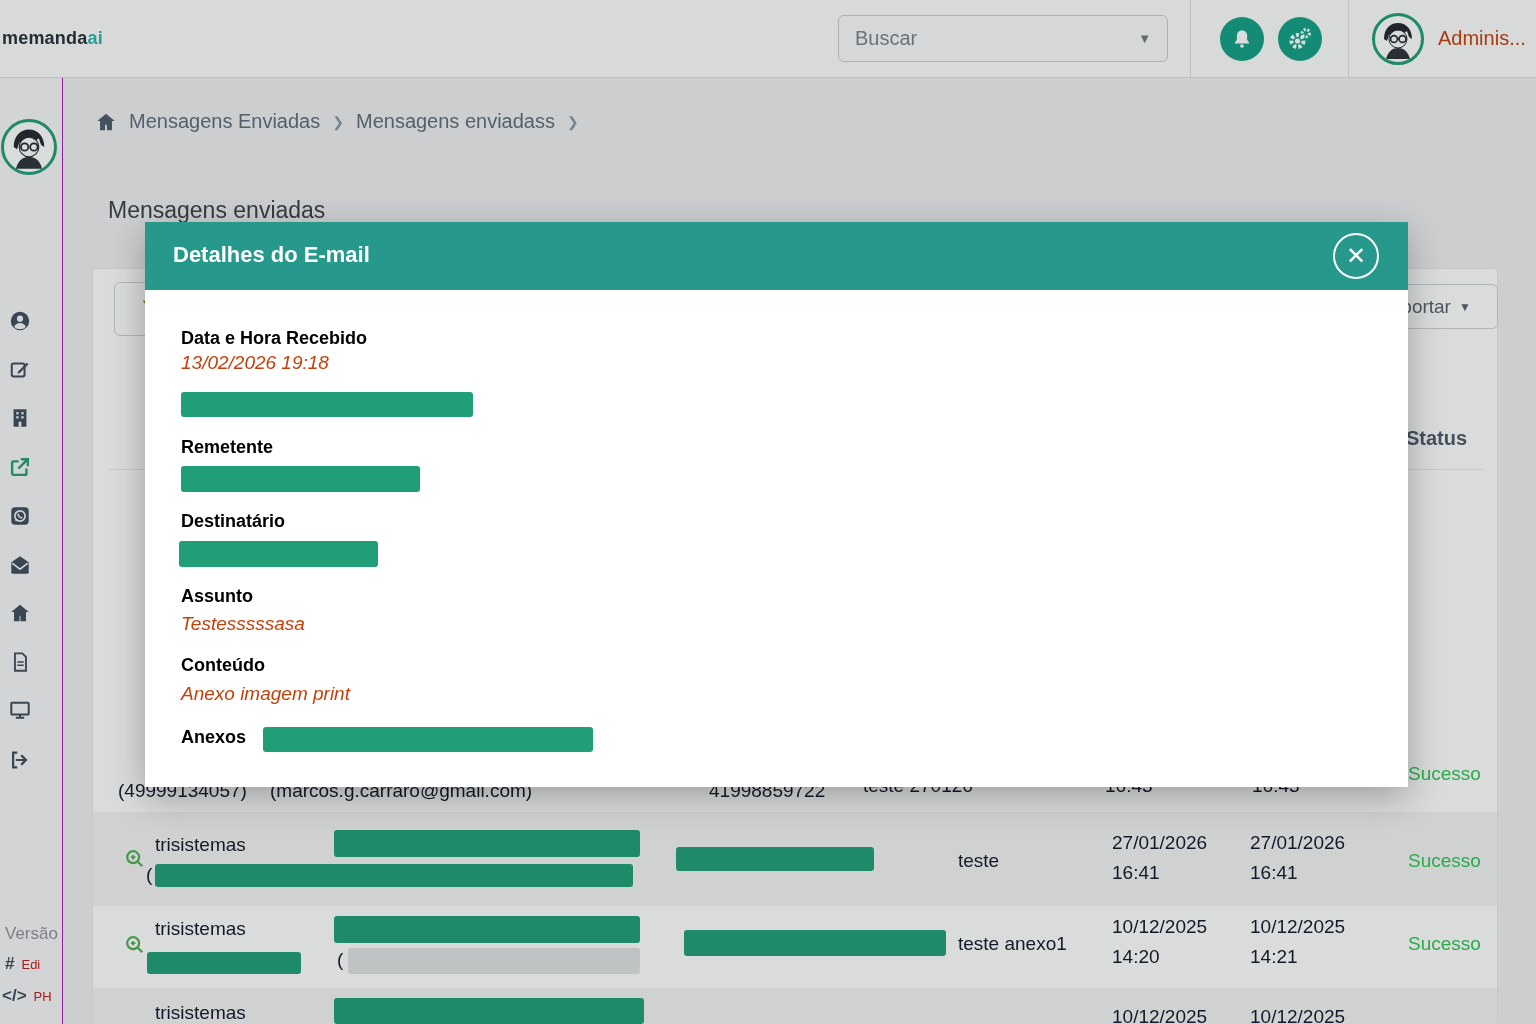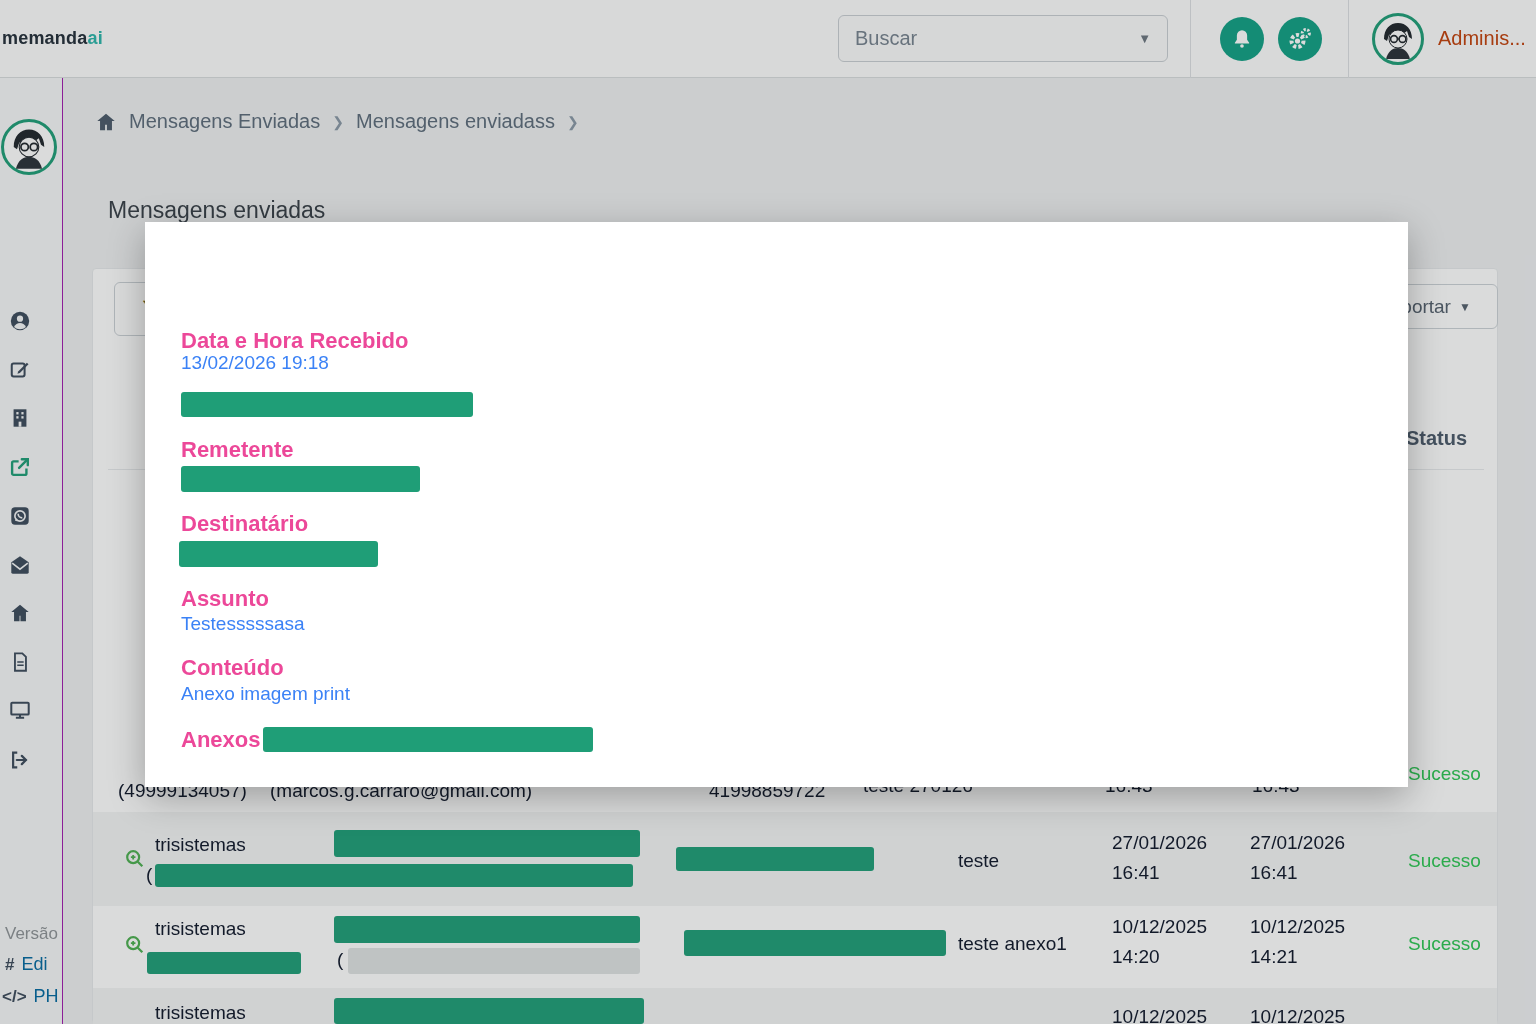--- a/index.html
+++ b/index.html
@@ -27,21 +27,21 @@
   .username{left:1438px;top:27px;font-size:20px;color:#c2410c;}
 
   
   #sidebar{left:0;top:78px;width:63px;height:946px;background:#f6f7f8;border-right:1px solid #a21caf;z-index:5;overflow:hidden;}
   .savatar{left:1px;top:41px;width:56px;height:56px;border-radius:50%;border:3px solid var(--green);
     background:#fff;display:flex;align-items:center;justify-content:center;position:absolute;}
   .sicon{position:absolute;left:9px;width:22px;height:22px;color:var(--navy);}
   .sicon.active{color:var(--green);}
   .sfoot{position:absolute;left:5px;white-space:nowrap;font-size:17px;color:#8e9397;}
   .sfoot .g{color:var(--navy);font-weight:bold;margin-right:7px;}
-  .sfoot .t{color:#0369a1;font-size:18px;margin-top:35px;}
+  .sfoot .t{color:#b91c1c;font-size:13px;margin-top:35px;}
 
   
   .crumbwrap{left:95px;top:110px;display:flex;align-items:center;gap:12px;color:#5d6c7b;font-size:20px;}
   .crumb-sep{color:#8a98a6;font-size:14px;font-weight:bold;}
   .pagetitle{left:108px;top:197px;font-size:23px;color:#383f47;}
 
   
   .card{left:92px;top:268px;width:1406px;height:756px;background:#ffffff;border:1px solid #e6e9eb;border-radius:4px;}
   .toolbtn{border:1px solid #ccd2d7;border-radius:6px;background:#fff;display:flex;align-items:center;justify-content:center;}
   .filterbtn{left:114px;top:282px;width:76px;height:54px;}
@@ -59,22 +59,22 @@
 
   
   #backdrop{left:0;top:0;width:1536px;height:1024px;background:rgba(35,40,44,0.17);z-index:40;}
   #modal{left:145px;top:222px;width:1263px;height:565px;background:#fff;z-index:50;
     box-shadow:0 10px 34px rgba(0,0,0,0.28);}
   #modal-header{left:0;top:0;width:100%;height:68px;background:var(--teal);}
   #modal-title{left:28px;top:20px;font-size:22px;font-weight:bold;color:#fff;}
   #modal-close{left:1188px;top:11px;width:46px;height:46px;border-radius:50%;border:2px solid #fff;
     background:transparent;display:flex;align-items:center;justify-content:center;color:#fff;
     font-size:24px;font-weight:bold;cursor:pointer;line-height:1;}
-  .flabel{position:absolute;font-size:22px;font-weight:bold;color:#ec4899;}
-  .fvalue{position:absolute;font-size:19px;color:#3b82f6;}
+  .flabel{position:absolute;font-size:18px;font-weight:bold;color:#000000;}
+  .fvalue{position:absolute;font-size:19px;color:#c2410c;font-style:italic;}
 </style>
 </head>
 <body>
 
 <div id="stage">
 
   <div id="topbar" class="abs">
     <div class="logo abs"><span>memanda</span><span class="accent">ai</span></div>
 
     <div class="searchbox abs">
@@ -258,20 +258,26 @@
   <div class="row abs stripe" style="top:988px;height:36px;">
     <span class="cell" style="left:62px;top:14px;">trisistemas</span>
     <div class="bar" style="left:241px;top:10px;width:310px;height:26px;"></div>
     <span class="cell" style="left:1019px;top:18px;">10/12/2025</span>
     <span class="cell" style="left:1157px;top:18px;">10/12/2025</span>
   </div>
 
   <div id="backdrop" class="abs"></div>
 
   <div id="modal" class="abs">
+    <div id="modal-header" class="abs">
+      <div id="modal-title" class="abs">Detalhes do E-mail</div>
+      <div id="modal-close" class="abs">
+          <span>✕</span>
+        </div>
+    </div>
 
     <div class="flabel" style="left:36px;top:106px;">Data e Hora Recebido</div>
     <div class="fvalue" style="left:36px;top:130px;">13/02/2026 19:18</div>
     <div class="bar" style="left:36px;top:170px;width:292px;height:25px;"></div>
 
     <div class="flabel" style="left:36px;top:215px;">Remetente</div>
     <div class="bar" style="left:36px;top:244px;width:239px;height:26px;"></div>
 
     <div class="flabel" style="left:36px;top:289px;">Destinatário</div>
     <div class="bar" style="left:34px;top:319px;width:199px;height:26px;"></div>

